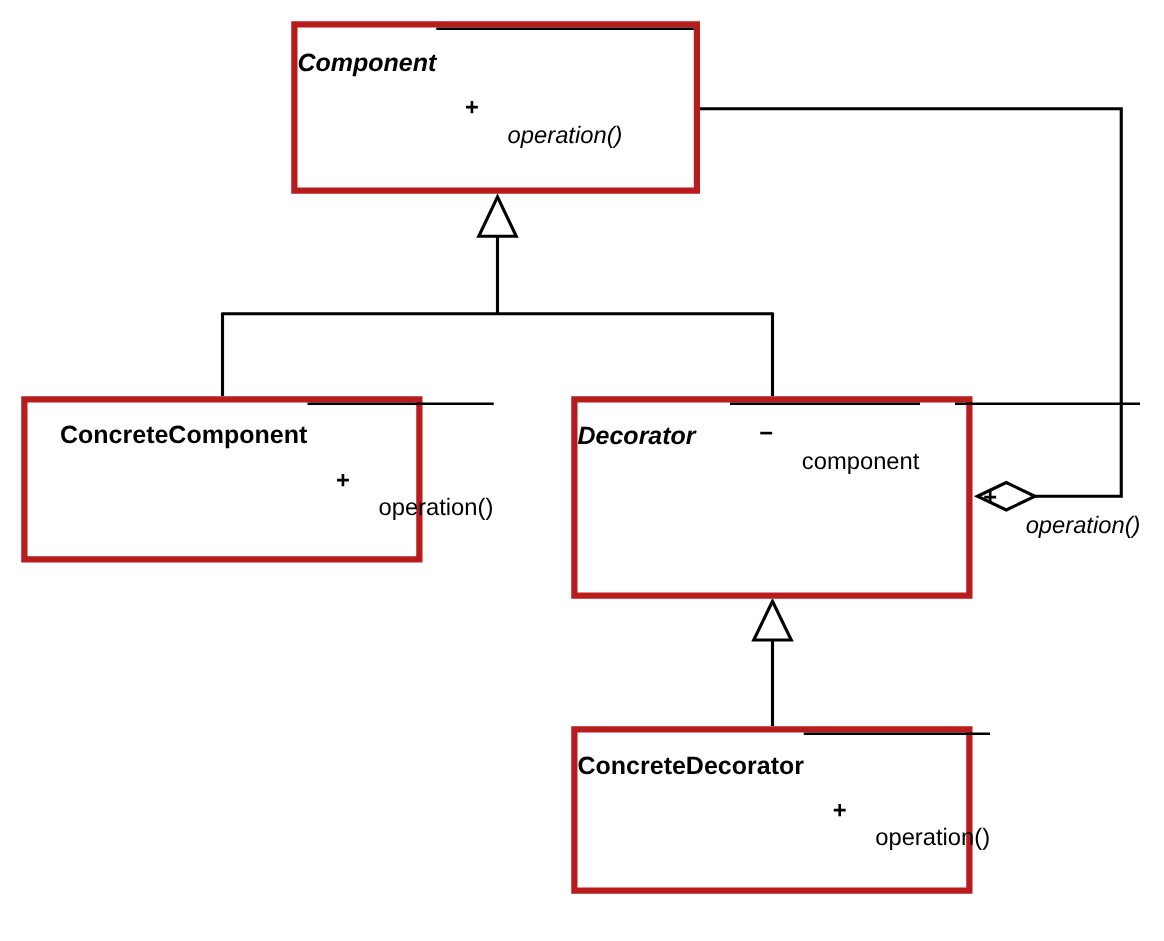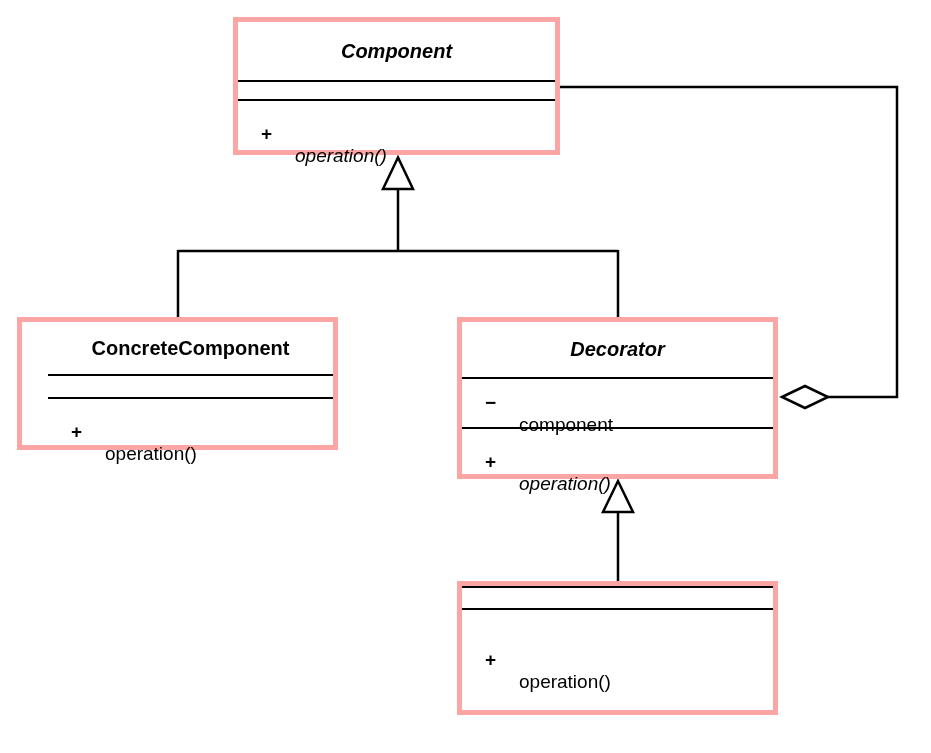--- a/index.html
+++ b/index.html
@@ -18,24 +18,24 @@
   .connectors {
     position: absolute;
     left: 0;
     top: 0;
     width: 931px;
     height: 753px;
   }
   .uml-class {
     position: absolute;
     box-sizing: border-box;
-    border: 5px solid #fca5a5;
+    border: 5px solid #b91c1c;
     background: #ffffff;
     display: flex;
-    flex-direction: column;
+    flex-direction: row;
   }
   .uml-title {
     display: flex;
     align-items: center;
     justify-content: center;
     font-size: 20px;
     font-weight: bold;
     color: #000000;
     flex: 0 0 auto;
   }
@@ -70,21 +70,21 @@
   .member-row .mname.abstract {
     font-style: italic;
   }
   
   #box-component       { left: 233px; top: 17px;  width: 327px; height: 138px; }
   #box-component .uml-title { height: 58px; }
   #box-component .attrs     { height: 19px; }
   #box-concretecomponent    { left: 17px;  top: 317px; width: 321px; height: 133px; padding-left: 26px; }
   #box-concretecomponent .uml-title { height: 52px; }
   #box-concretecomponent .attrs     { height: 23px; }
-  #box-decorator            { left: 457px; top: 317px; width: 321px; height: 162px; }
+  #box-decorator            { left: 457px; top: 317px; width: 321px; height: 162px; gap: 28px; }
   #box-decorator .uml-title { height: 55px; }
   #box-decorator .attrs     { height: 50px; }
   #box-concretedecorator    { left: 457px; top: 581px; width: 321px; height: 134px; }
   #box-concretedecorator .uml-title { height: 55px; }
   #box-concretedecorator .attrs     { height: 22px; }
 </style>
 </head>
 <body>
 
 <div class="canvas">
@@ -142,20 +142,21 @@
     </div>
     <div class="uml-section fill">
       <div class="member-row">
         <span class="vis">+</span>
         <span class="mname abstract">operation()</span>
       </div>
     </div>
   </div>
 
   <div class="uml-class" id="box-concretedecorator">
+    <div class="uml-title">ConcreteDecorator</div>
     <div class="uml-section attrs"></div>
     <div class="uml-section fill">
       <div class="member-row">
         <span class="vis">+</span>
         <span class="mname">operation()</span>
       </div>
     </div>
   </div>
 
 </div>

